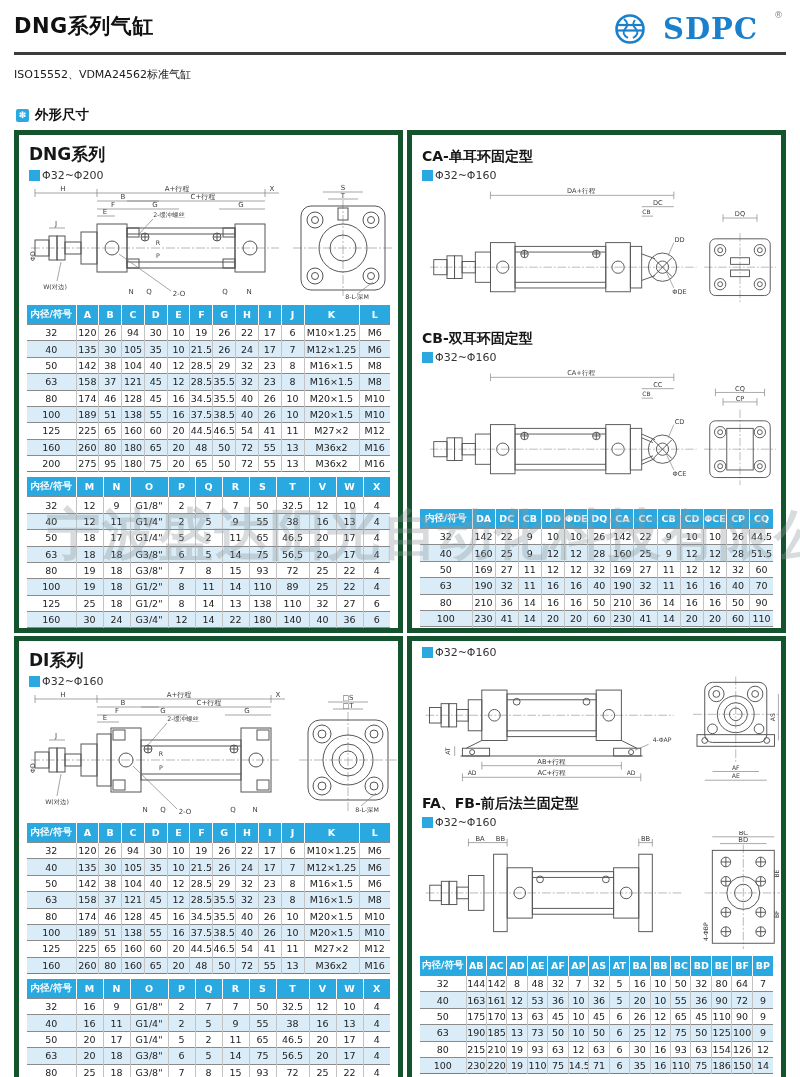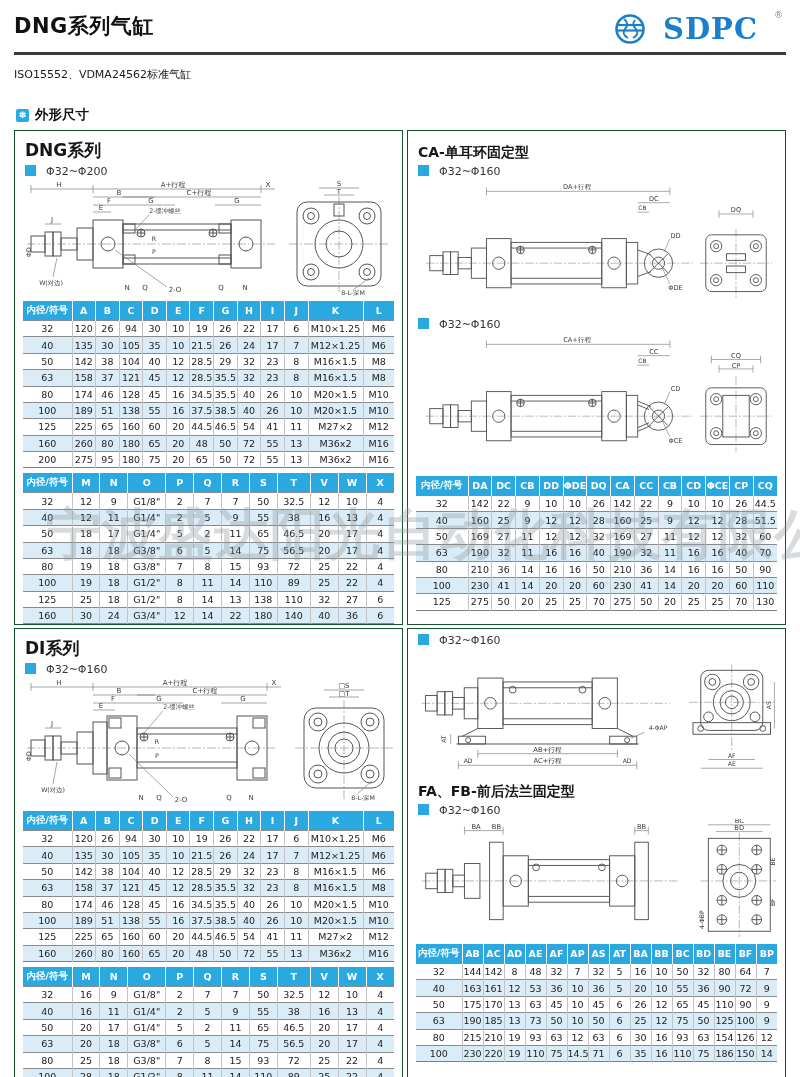--- a/index.html
+++ b/index.html
@@ -14,25 +14,25 @@
   .logo-word{font-family:"DejaVu Serif","Liberation Serif",serif;font-weight:bold;font-size:29px;color:#1b80cc;letter-spacing:1px;line-height:1;}
   .logo-reg{font-size:9px;color:#888;align-self:flex-start;margin-top:-2px;}
   .rule{height:3px;background:#3c3c3c;margin:6px 14px 0 14px;}
   .subtitle{font-size:11px;color:#1a1a1a;margin:12px 14px 0 14px;}
   .sect{display:flex;align-items:center;gap:6px;margin:24px 14px 6px 16px;}
   .sect-icon{width:13px;height:13px;background:#2ba9e2;border-radius:2px;color:#fff;font-size:9px;line-height:13px;text-align:center;}
   .sect-label{font-size:13.5px;font-weight:bold;color:#111;}
 
   
   .grid{display:grid;grid-template-columns:389px 379px;gap:3px 4px;margin:4px 14px 0 14px;}
-  .box{border:1px solid #14532d;background:#fff;padding:5px 8px 4px 8px;overflow:hidden;position:relative;}
+  .box{border:5px solid #14532d;background:#fff;padding:5px 8px 4px 8px;overflow:hidden;position:relative;}
   .h484{height:484px;} .h462{height:462px;}
   .box-title{font-size:17px;font-weight:bold;color:#161616;margin:3px 0 3px 2px;}
   .box-title.sm{font-size:14px;margin-top:8px;}
-  .range{display:flex;align-items:flex-start;gap:10px;margin:0 0 2px 2px;}
+  .range{display:flex;align-items:center;gap:2px;margin:0 0 2px 2px;}
   .range .sq{width:11px;height:11px;background:#29a9e0;}
   .range .rtxt{font-size:11px;color:#333;}
 
   
   table.tbl{width:100%;border-collapse:collapse;table-layout:fixed;margin-top:5px;
             border-bottom:1.5px solid #7e7e7e;font-size:9.5px;}
   table.tbl th{background:#29a9e0;color:#fff;font-weight:bold;font-size:9.5px;
                border-left:1px solid #fff;padding:3px 0;white-space:nowrap;overflow:hidden;}
   table.tbl th:first-child{border-left:none;margin-left:8px;}
   table.tbl td{text-align:center;color:#222;padding:2.2px 0;border-top:1px solid #8a8a8a;
@@ -576,20 +576,21 @@
             <circle cx="353" cy="106" r="2.6"></circle>
           <rect x="322" y="78" width="20" height="7"></rect>
             <rect x="322" y="91" width="20" height="7"></rect>
           <line class="dim" x1="314" y1="36" x2="350" y2="36"></line>
             <line class="dim" x1="314" y1="32" x2="314" y2="40"></line>
             <line class="dim" x1="350" y1="32" x2="350" y2="40"></line>
         </g>
         <text x="332" y="34">DQ</text>
       </svg>
 
+      <div class="box-title sm">CB-双耳环固定型</div>
       <div class="range">
         <span class="sq"></span>
         <span class="rtxt">Φ32~Φ160</span>
       </div>
 
       <svg class="d" width="364" height="138" viewBox="0 0 372 146">
         <line class="cl" x1="4" y1="88" x2="286" y2="88"></line>
         <g>
           <rect x="8" y="80" width="14" height="16"></rect>
             <rect x="22" y="76" width="8" height="24"></rect>

